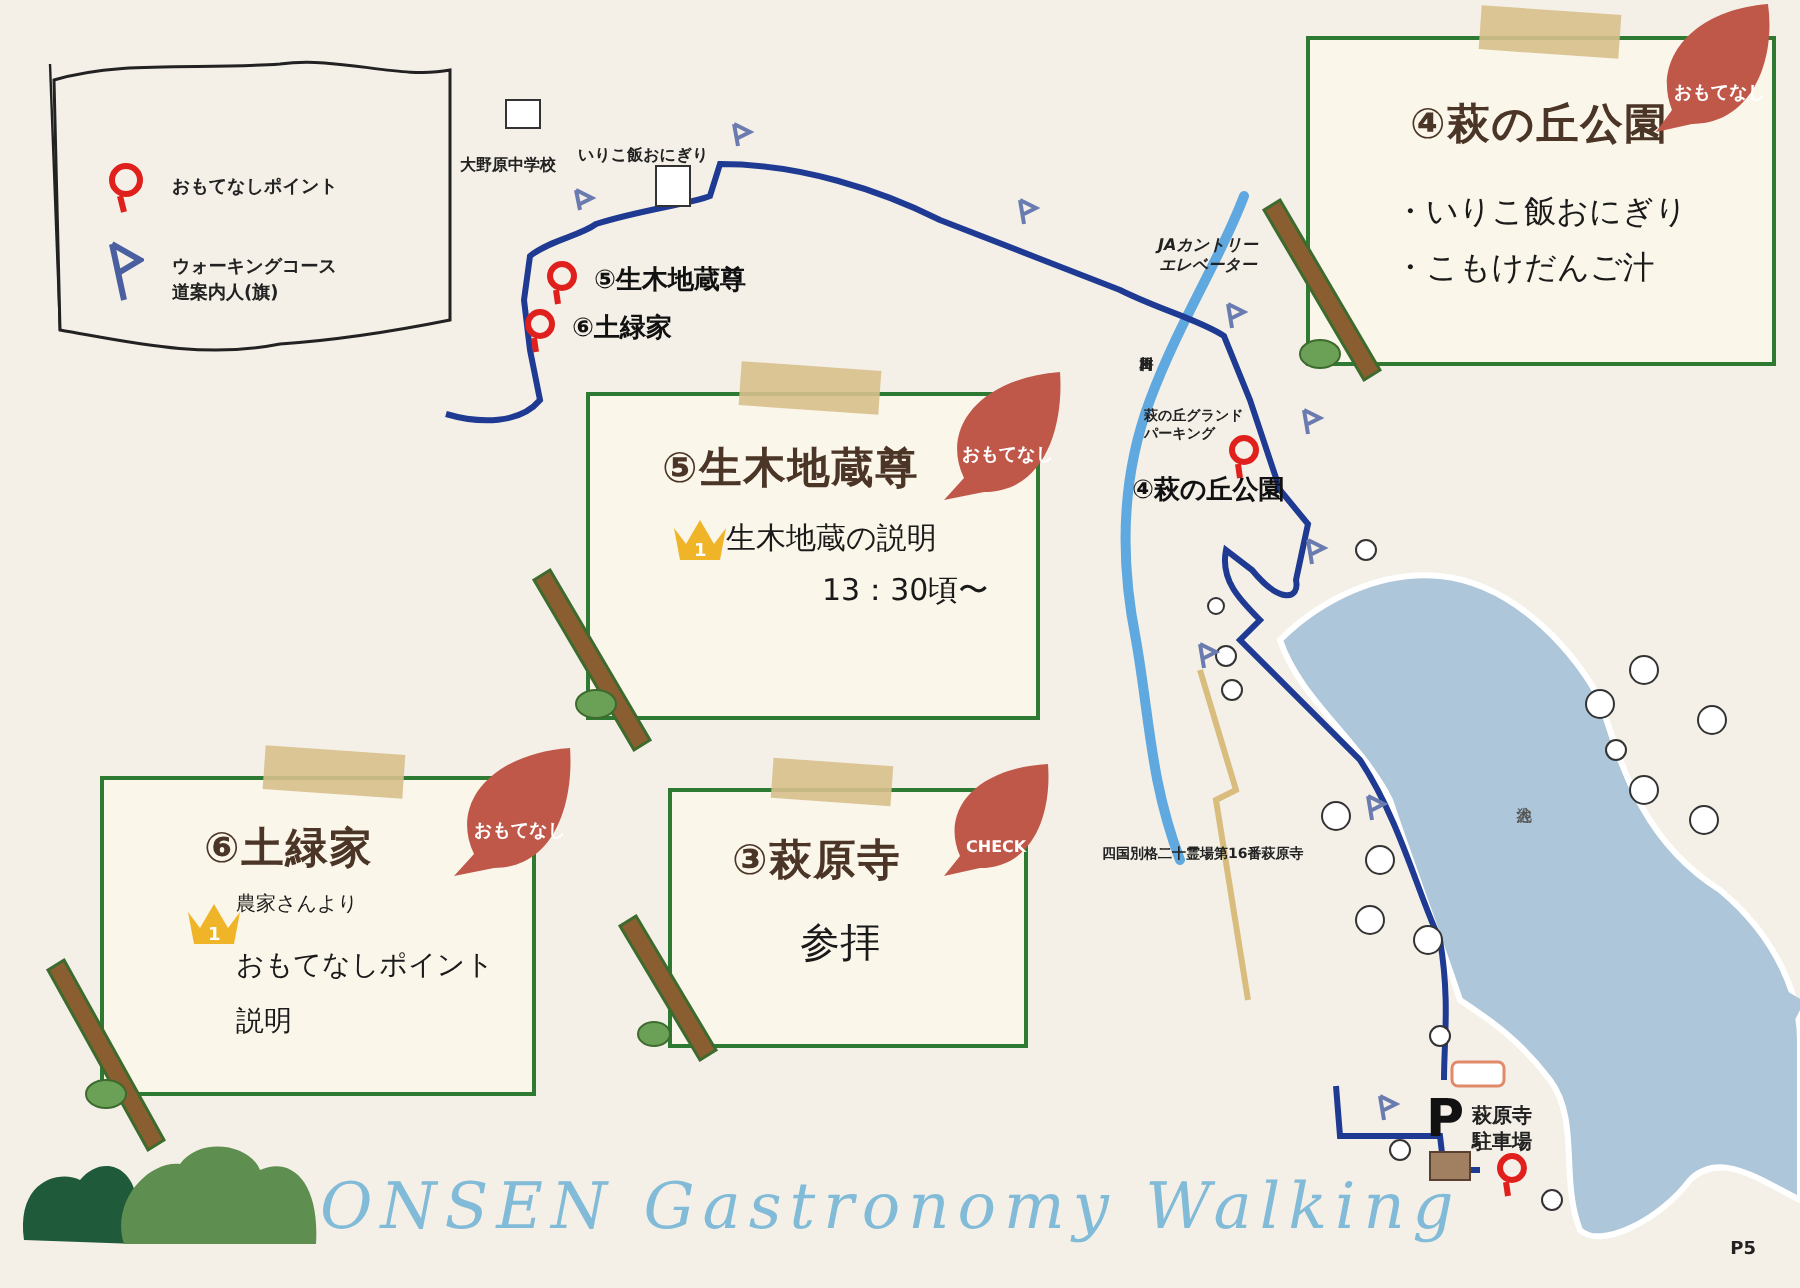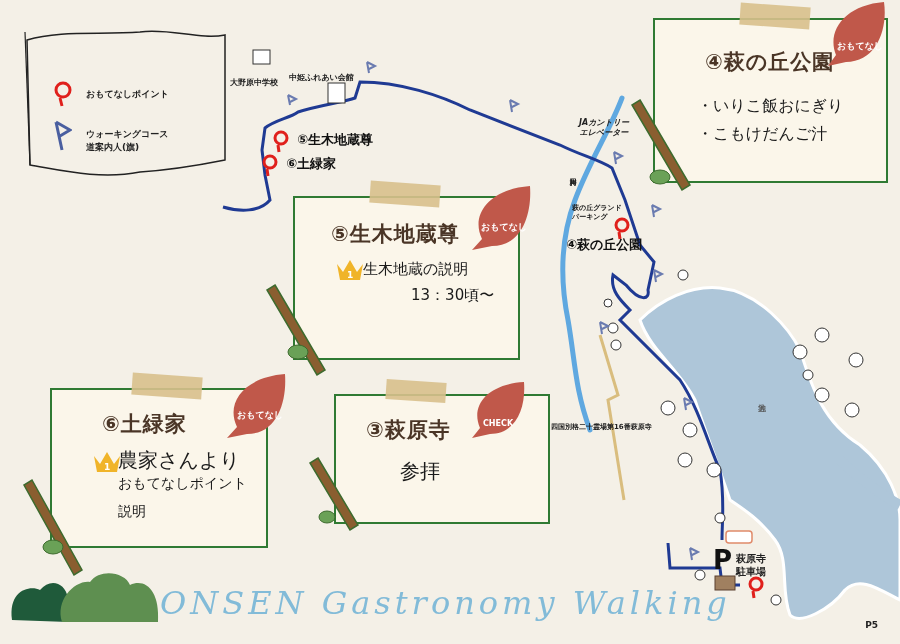--- a/index.html
+++ b/index.html
@@ -97,21 +97,21 @@
 <div>
   <span class="legend-text" style="left:86px;top:88px;">おもてなしポイント</span>
   <span class="legend-text" style="left:86px;top:128px;white-space:pre;">ウォーキングコース
 道案内人(旗)</span>
   <svg class="abs" style="left:52px;top:120px;" width="20" height="32">
       <path d="M4,2 L10,30 M4,2 L18,10 L8,16" fill="none" stroke="#4a5fa0" stroke-width="3"></path>
     </svg>
 </div>
 
 <span class="lbl" style="left:230px;top:78px;">大野原中学校</span>
-<span class="lbl" style="left:289px;top:73px;">中姫ふれあい会館</span>
+<span class="lbl" style="left:289px;top:73px;">いりこ飯おにぎり</span>
 <span class="lbl" style="left:579px;top:118px;white-space:pre;text-align:center;font-style:italic;">JAカントリー
 エレベーター</span>
 <span class="lbl" style="left:568px;top:173px;writing-mode:vertical-rl;font-size:7px;">杵田川</span>
 <span class="lbl" style="left:572px;top:204px;white-space:pre;font-size:7px;">萩の丘グランド
 パーキング</span>
 <span class="lbl" style="left:551px;top:423px;font-size:7px;">四国別格二十霊場第16番萩原寺</span>
 <span class="lbl" style="left:756px;top:397px;writing-mode:vertical-rl;font-size:8px;color:#555;font-weight:normal;">大谷池</span>
 <span class="lbl" style="left:736px;top:553px;white-space:pre;font-size:10px;">萩原寺
 駐車場</span>
 <span class="abs" style="left:713px;top:545px;font-size:26px;font-weight:bold;color:#111;">P</span>
@@ -146,30 +146,30 @@
   </svg>
 <span class="leaf-text" style="left:481px;top:221px;">おもてなし</span>
 
 <div class="card" style="left:50px;top:388px;width:218px;height:160px;">
   <div class="tape" style="left:80px;top:-15px;width:70px;height:22px;transform:rotate(4deg);"></div>
   <div class="title" style="left:50px;top:20px;">⑥土緑家</div>
   <svg class="abs" style="left:40px;top:60px;" width="30" height="24">
       <path d="M2,6 L8,14 L15,2 L22,14 L28,6 L25,22 L5,22 Z" fill="#f0b429"></path>
       <text x="12" y="20" font-size="9" fill="#fff" font-weight="bold">1</text>
     </svg>
-  <div class="body" style="left:66px;top:56px;font-size:20px;line-height:1.4;">農家さんより</div>
+  <div class="body" style="left:66px;top:56px;font-size:10px;line-height:1.4;">農家さんより</div>
   <div class="body" style="left:66px;top:84px;font-size:14px;line-height:1.4;">おもてなしポイント</div>
   <div class="body" style="left:66px;top:112px;font-size:14px;line-height:1.4;">説明</div>
 </div>
 <svg class="leaf" style="left:225px;top:372px;" width="62" height="68">
     <path d="M12,55 C0,30 20,5 60,2 C62,30 52,62 22,62 L2,66 Z" fill="#c0584a"></path>
   </svg>
 <span class="leaf-text" style="left:237px;top:409px;">おもてなし</span>
 
-<div class="card" style="left:334px;top:394px;width:216px;height:130px;">
+<div class="card" style="left:334px;top:394px;width:180px;height:130px;">
   <div class="tape" style="left:50px;top:-15px;width:60px;height:20px;transform:rotate(4deg);"></div>
   <div class="title" style="left:30px;top:20px;">③萩原寺</div>
   <div class="body" style="left:64px;top:58px;font-size:20px;font-weight:normal;">参拝</div>
 </div>
 <svg class="leaf" style="left:470px;top:380px;" width="56" height="60">
     <path d="M10,48 C0,25 18,4 54,2 C56,28 46,54 20,54 L2,58 Z" fill="#c0584a"></path>
   </svg>
 <span class="leaf-text" style="left:483px;top:407px;font-size:8px;margin-top:12px;">CHECK</span>
 
 <svg class="map" width="900" height="644" style="pointer-events:none;">

